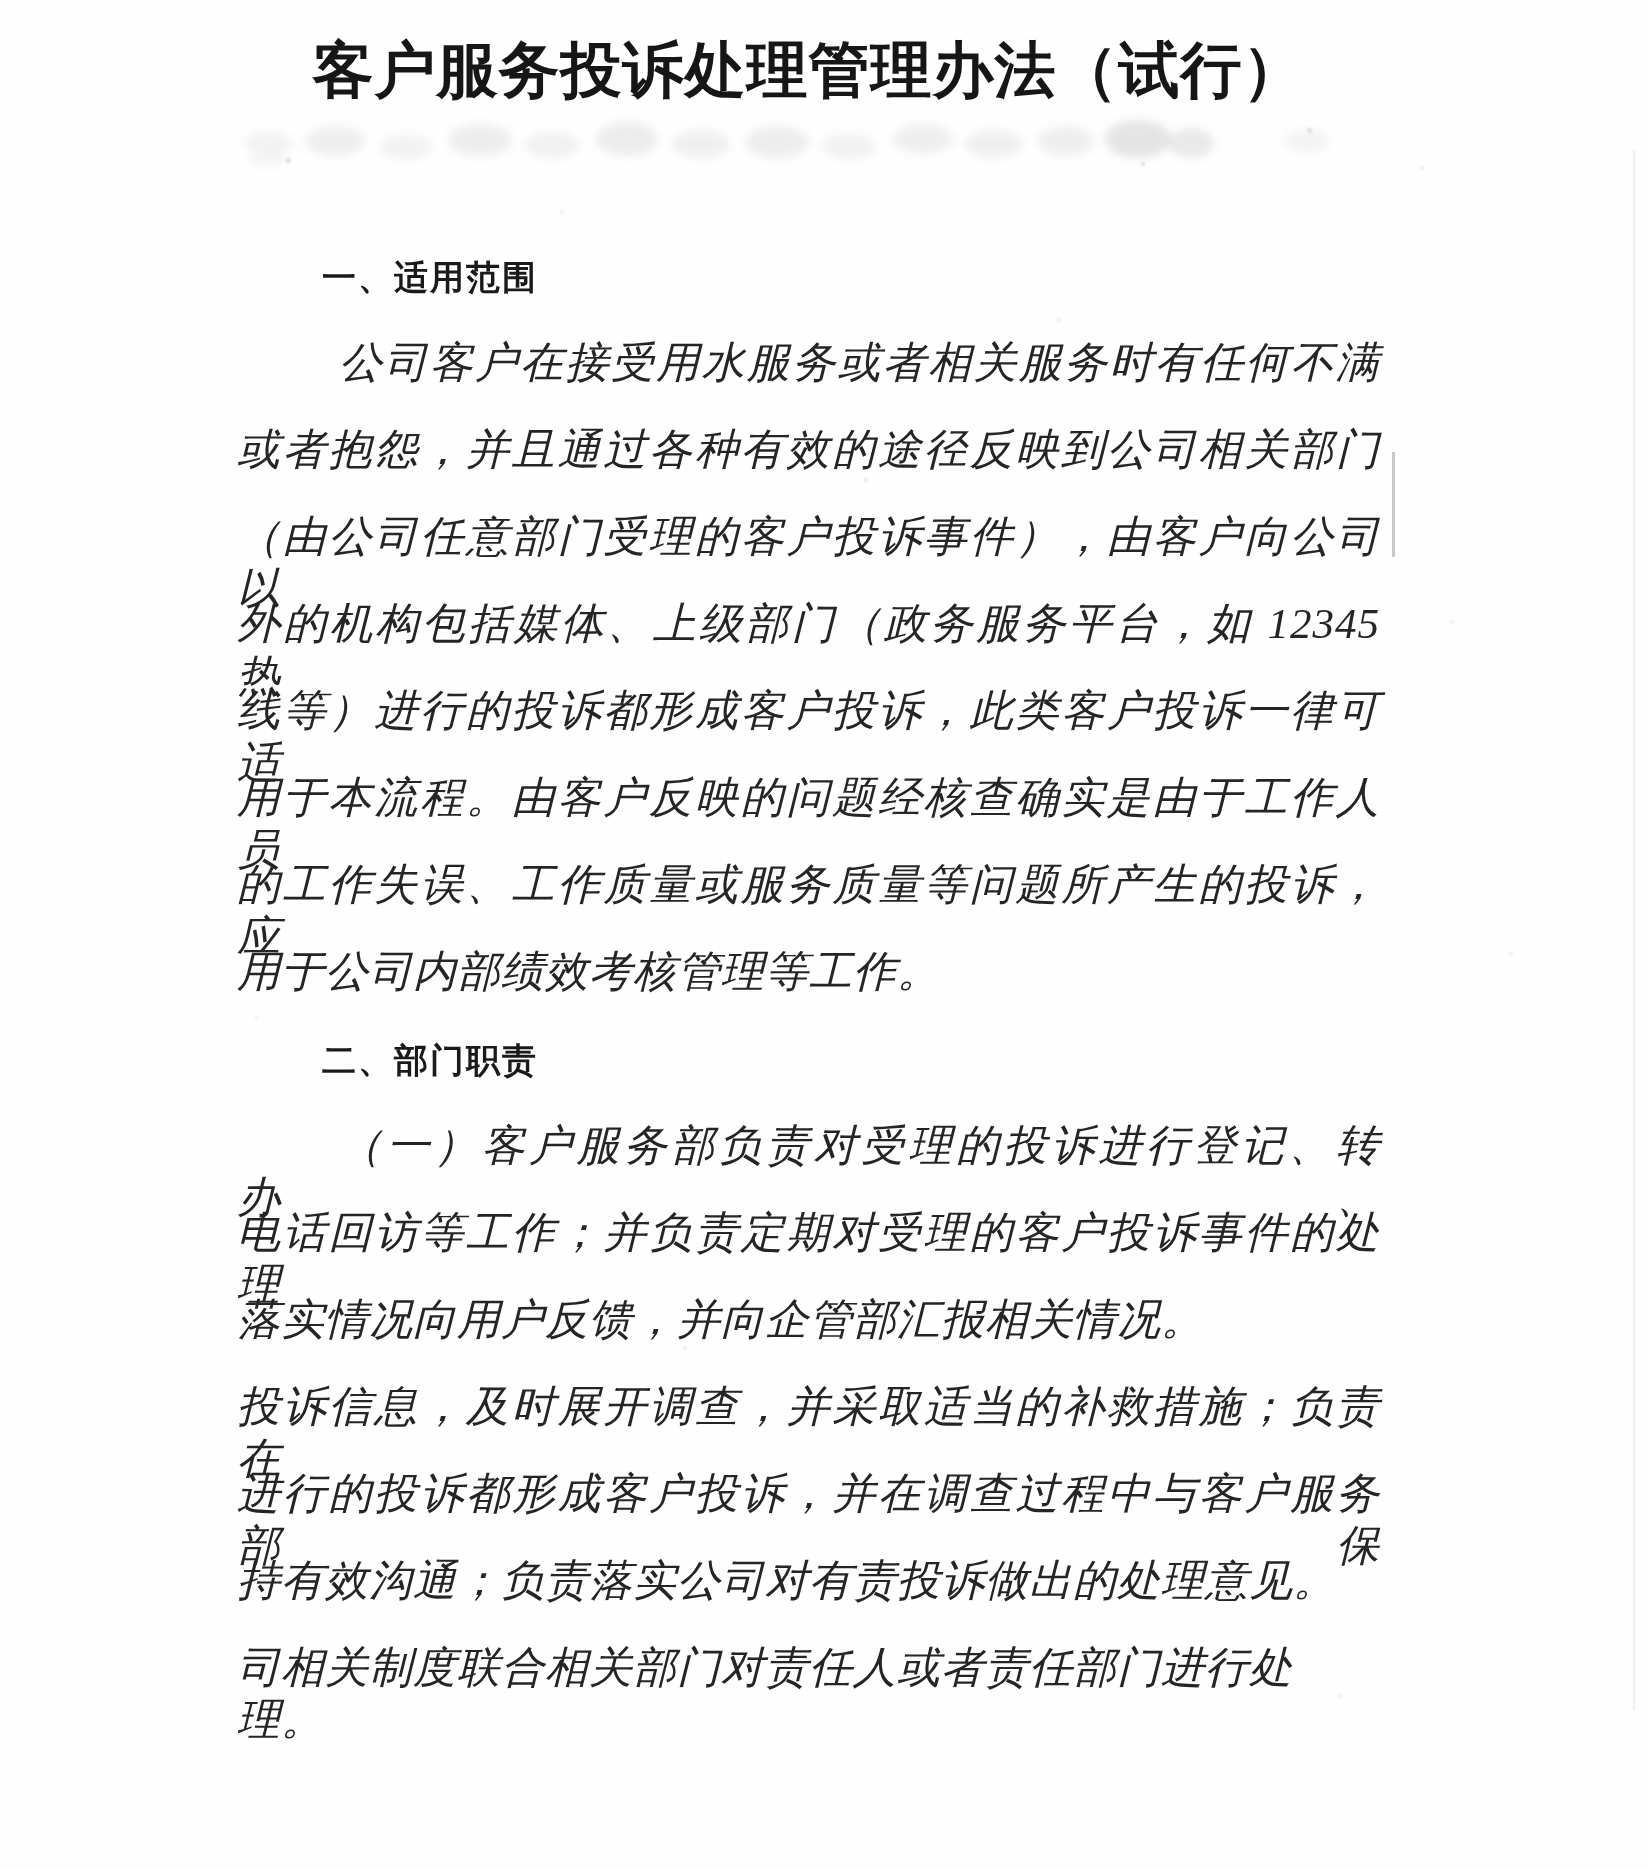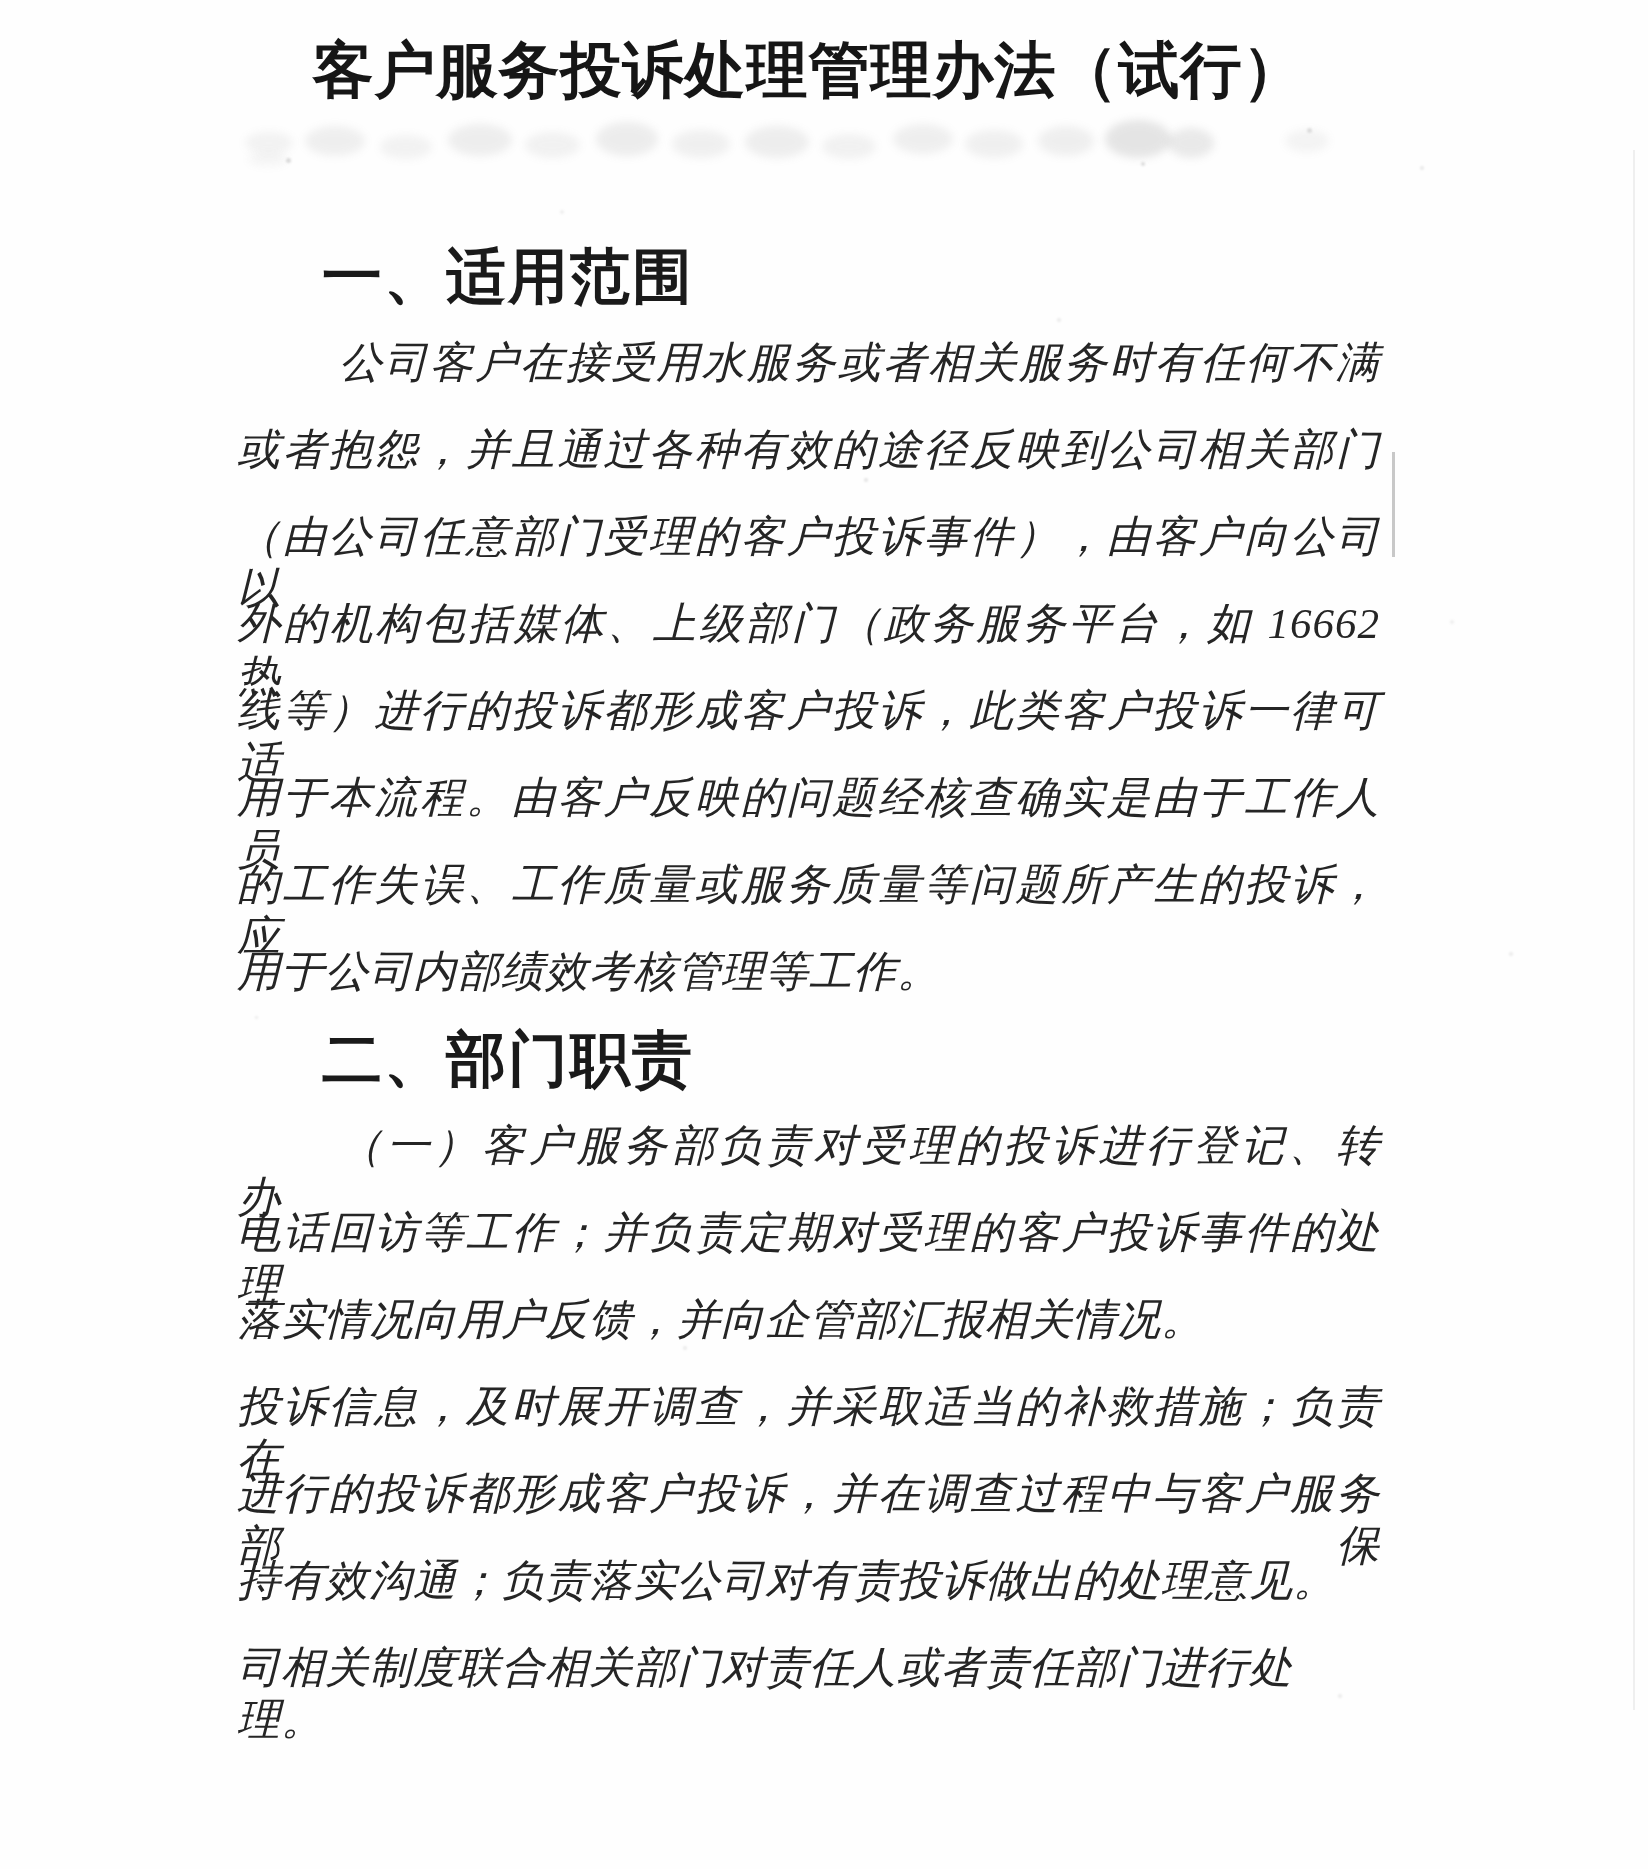--- a/index.html
+++ b/index.html
@@ -39,21 +39,21 @@
   }
   .line.justify {
     text-align: justify;
     text-align-last: justify;
     text-justify: inter-character;
   }
   .line.indent { text-indent: 102px; }
   .heading {
     font-family: "Liberation Sans", "DejaVu Sans", sans-serif;
     font-weight: bold;
-    font-size: 60px;
+    font-size: 34px;
     line-height: 54px;
     letter-spacing: 2px;
     color: #1a1a1a;
     margin-left: 85px;
     white-space: nowrap;
   }
   
   .smudge {
     position: absolute;
     background: #8d8d8d;
@@ -83,21 +83,21 @@
       <div class="row">
         <div class="line justify indent">公司客户在接受用水服务或者相关服务时有任何不满</div>
       </div>
       <div class="row">
         <div class="line justify">或者抱怨，并且通过各种有效的途径反映到公司相关部门</div>
       </div>
       <div class="row">
         <div class="line justify">（由公司任意部门受理的客户投诉事件），由客户向公司以</div>
       </div>
       <div class="row">
-        <div class="line justify">外的机构包括媒体、上级部门（政务服务平台，如 16662 热</div>
+        <div class="line justify">外的机构包括媒体、上级部门（政务服务平台，如 12345 热</div>
       </div>
       <div class="row">
         <div class="line justify">线等）进行的投诉都形成客户投诉，此类客户投诉一律可适</div>
       </div>
       <div class="row">
         <div class="line justify">用于本流程。由客户反映的问题经核查确实是由于工作人员</div>
       </div>
       <div class="row">
         <div class="line justify">的工作失误、工作质量或服务质量等问题所产生的投诉，应</div>
       </div>

